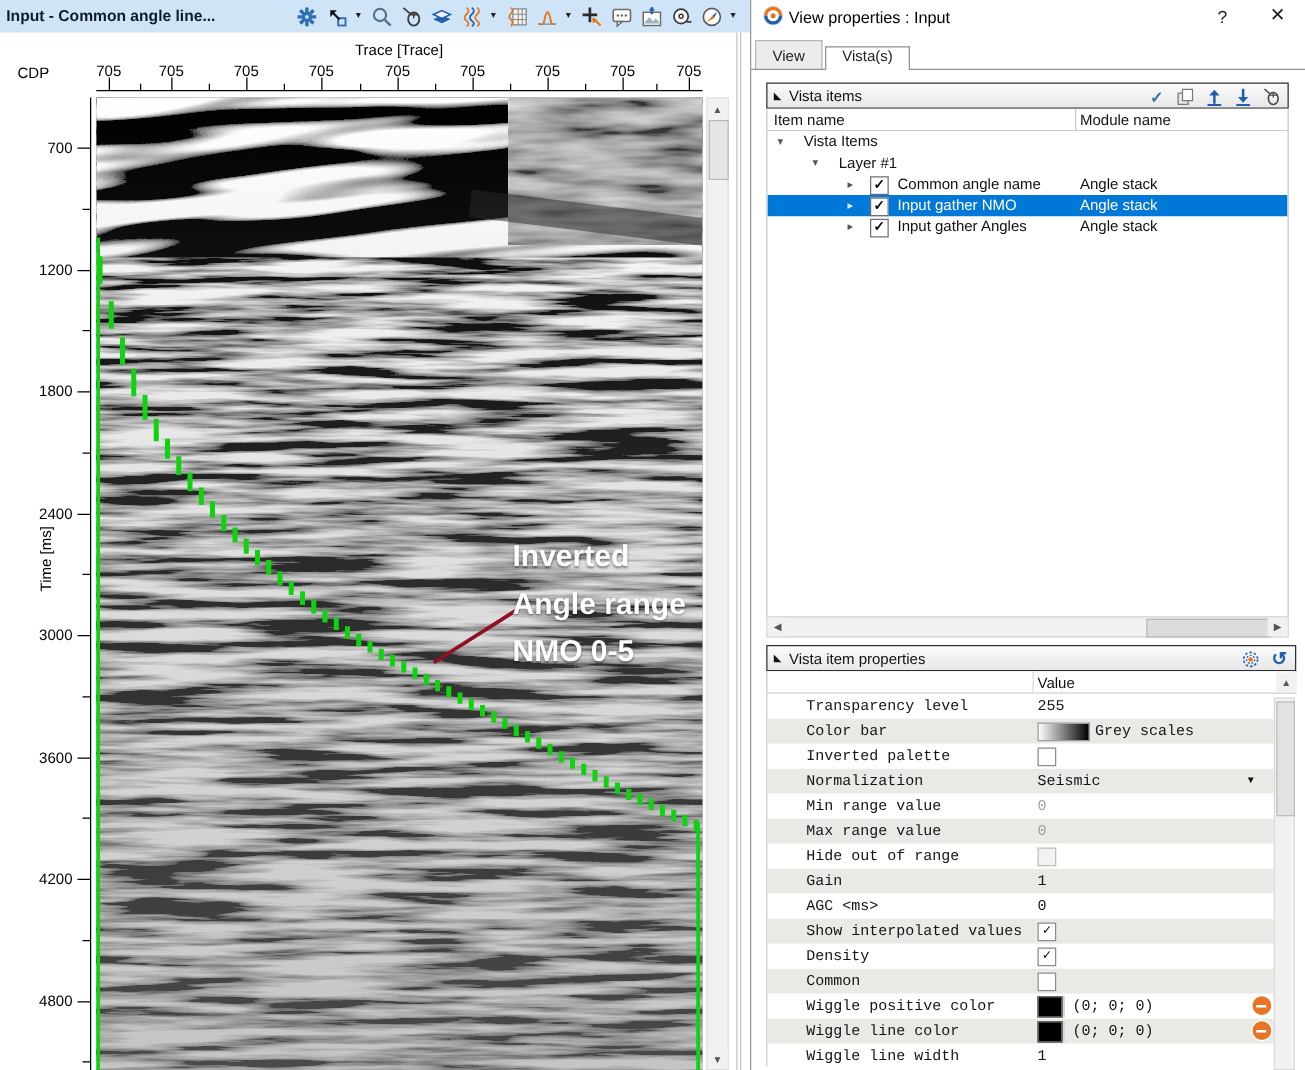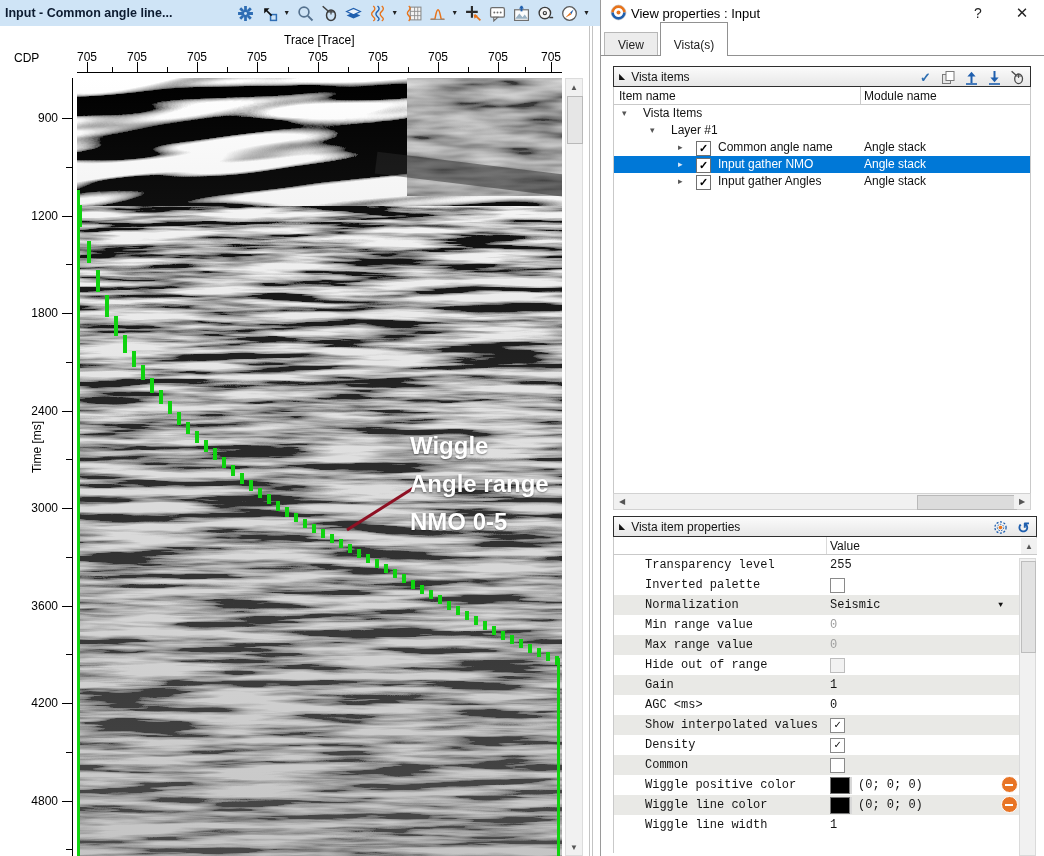--- a/index.html
+++ b/index.html
@@ -40,21 +40,21 @@
   
   #rp{position:absolute;left:600px;top:0;width:444px;height:856px;background:#fff;border-left:1px solid #9a9a9a;box-sizing:border-box;}
   #rp-title{position:absolute;left:30px;top:6px;font-size:13px;color:#000;}
   #rp-logo{position:absolute;left:9px;top:4px;width:17px;height:17px;}
   .winbtn{position:absolute;top:3px;font-size:14px;color:#222;width:22px;height:20px;text-align:center;line-height:20px;}
   #btn-help{left:366px;}
   #btn-close{left:410px;font-size:15px;}
 
   #tabs{position:absolute;left:3px;top:29px;display:flex;align-items:flex-end;height:27px;}
   .tab{font-size:12px;padding:5px 13px 4px 13px;background:#ececec;border:1px solid #b7b7b7;border-bottom:none;margin-right:2px;color:#222;}
-  .tab.active{background:#fff;border-color:#919191;padding-top:15px;position:relative;z-index:3;}
+  .tab.active{background:#fff;border-color:#919191;padding-top:0;position:relative;z-index:3;}
   #tabline{position:absolute;left:0;top:55px;width:443px;height:1px;background:#919191;z-index:1;}
   .tab.active::after{content:"";position:absolute;left:0;right:0;bottom:-1px;height:1px;background:#fff;}
 
   .sec{position:absolute;}
   .sec-hdr{position:relative;height:21px;border:1px solid #2e2e2e;background:linear-gradient(#fbfbfb,#e7e7e7);
            display:flex;align-items:center;font-size:12px;color:#111;box-sizing:border-box;}
   .sec-tri{font-size:8px;margin:0 6px 0 5px;color:#111;}
   .hdr-icons{position:absolute;right:5px;top:1px;height:18px;display:flex;align-items:center;gap:8px;}
   .hicon{display:inline-flex;width:15px;height:15px;align-items:center;justify-content:center;}
   .hicon svg{width:15px;height:15px;}
@@ -235,21 +235,21 @@
       <div class="tickmark" style="left: 408px; top: 67px; width: 1px; height: 5px; position: absolute;"></div>
       <div class="tick-lbl-top" style="left: 423px; position: absolute;">705</div>
       <div class="tickmark" style="left: 438px; top: 62px; width: 1px; height: 10px; position: absolute;"></div>
       <div class="tickmark" style="left: 468px; top: 67px; width: 1px; height: 5px; position: absolute;"></div>
       <div class="tick-lbl-top" style="left: 483px; position: absolute;">705</div>
       <div class="tickmark" style="left: 498px; top: 62px; width: 1px; height: 10px; position: absolute;"></div>
       <div class="tickmark" style="left: 525px; top: 67px; width: 1px; height: 5px; position: absolute;"></div>
       <div class="tick-lbl-top" style="left: 536px; position: absolute;">705</div>
       <div class="tickmark" style="left: 551px; top: 62px; width: 1px; height: 10px; position: absolute;"></div>
       <div class="tickmark" style="left: 72px; top: 78px; width: 1px; height: 778px; position: absolute;"></div>
-      <div class="tick-lbl-left" style="top: 111px; position: absolute;">900</div>
+      <div class="tick-lbl-left" style="top: 111px; position: absolute;">700</div>
       <div class="tickmark" style="left: 62px; top: 118px; width: 10px; height: 1px; position: absolute;"></div>
       <div class="tickmark" style="left: 66px; top: 167px; width: 6px; height: 1px; position: absolute;"></div>
       <div class="tick-lbl-left" style="top: 208.5px; position: absolute;">1200</div>
       <div class="tickmark" style="left: 62px; top: 216px; width: 10px; height: 1px; position: absolute;"></div>
       <div class="tickmark" style="left: 66px; top: 264px; width: 6px; height: 1px; position: absolute;"></div>
       <div class="tick-lbl-left" style="top: 306px; position: absolute;">1800</div>
       <div class="tickmark" style="left: 62px; top: 313px; width: 10px; height: 1px; position: absolute;"></div>
       <div class="tickmark" style="left: 66px; top: 362px; width: 6px; height: 1px; position: absolute;"></div>
       <div class="tick-lbl-left" style="top: 403.5px; position: absolute;">2400</div>
       <div class="tickmark" style="left: 62px; top: 411px; width: 10px; height: 1px; position: absolute;"></div>
@@ -361,21 +361,21 @@
         <div class="dash" style="left: 442px; top: 561px; height: 9px; background: rgb(15, 211, 15);"></div>
         <div class="dash" style="left: 451px; top: 566px; height: 9px; background: rgb(15, 211, 15);"></div>
         <div class="dash" style="left: 460px; top: 570px; height: 9px; background: rgb(15, 211, 15);"></div>
         <div class="dash" style="left: 469px; top: 574px; height: 9px; background: rgb(15, 211, 15);"></div>
         <div class="dash" style="left: 478px; top: 578px; height: 9px; background: rgb(15, 211, 15);"></div>
       </div>
     <svg id="pointer-svg" width="485" height="778">
       <line id="ptr-line" x1="338" y1="409" x2="270" y2="452" stroke-width="3" stroke="#8e1023"></line>
     </svg>
     <div id="annot" style="color: rgb(255, 255, 255);">
-        <div>Wiggle</div>
+        <div>Inverted</div>
         <div>Angle range</div>
         <div>NMO 0-5</div>
       </div>
   </div>
 
   <div id="lv-scroll">
     <div class="sb-btn" style="top:0;">▲</div>
     <div id="lv-thumb"></div>
     <div class="sb-btn" style="top:760px;">▼</div>
   </div>
@@ -494,20 +494,25 @@
         <span class="c1">Name</span>
         <span class="c2">Value</span>
         <div class="cdiv"></div>
         <div id="props-upbtn">▲</div>
       </div>
       <div id="props-rows">
           <div class="prow">
             <span class="pname">Transparency level</span>
             <span class="pval">255</span>
           </div>
+          <div class="prow alt">
+            <span class="pname">Color bar</span>
+            <span class="grad"></span>
+            <span class="pval grad-lbl">Grey scales</span>
+          </div>
           <div class="prow">
             <span class="pname">Inverted palette</span>
             <span class="cbx"></span>
           </div>
           <div class="prow alt">
             <span class="pname">Normalization</span>
             <span class="pval">Seismic</span>
             <span class="dda">▼</span>
           </div>
           <div class="prow">

